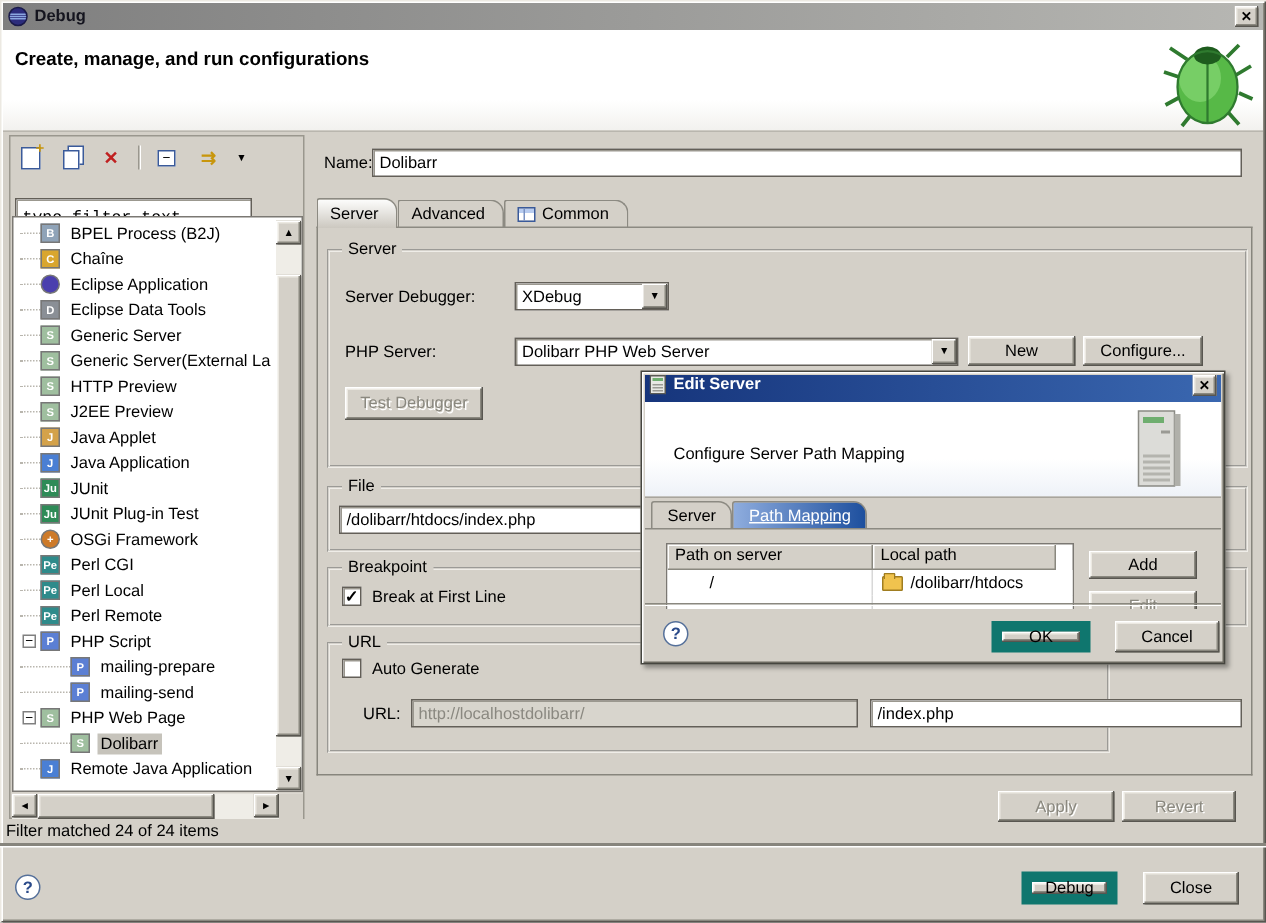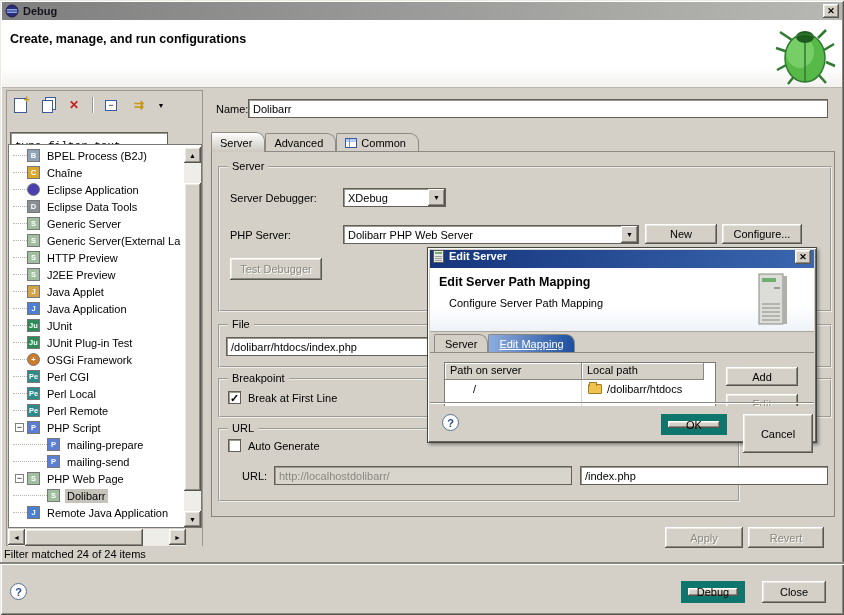--- a/index.html
+++ b/index.html
@@ -380,40 +380,39 @@
         <rect x="2" y="6" width="7" height="1" fill="#9a9a94"></rect>
         <rect x="2" y="8" width="7" height="1" fill="#9a9a94"></rect>
         <rect x="2" y="10" width="7" height="1" fill="#9a9a94"></rect>
       </svg>
       <span class="ttext">Edit Server</span>
       <div class="btn tclose">
           <span>✕</span>
         </div>
     </div>
     <div class="dheader">
-      <span class="h1">Edit Server Path Mapping</span>
       <span class="h2">Configure Server Path Mapping</span>
       <svg class="abs" style="right:26px;top:5px;" width="30" height="52" viewBox="0 0 30 52">
         <rect x="1" y="1" width="24" height="50" fill="#dcdcd8" stroke="#8a8a84"></rect>
         <rect x="25" y="3" width="4" height="48" fill="#b0b0aa"></rect>
         <rect x="4" y="5" width="14" height="4" fill="#6fae6f"></rect>
         <rect x="16" y="14" width="6" height="2" fill="#9a9a94"></rect>
         <rect x="4" y="30" width="18" height="2" fill="#b4b4ae"></rect>
         <rect x="4" y="34" width="18" height="2" fill="#b4b4ae"></rect>
         <rect x="4" y="38" width="18" height="2" fill="#b4b4ae"></rect>
         <rect x="4" y="42" width="18" height="2" fill="#b4b4ae"></rect>
         <rect x="4" y="46" width="18" height="2" fill="#b4b4ae"></rect>
       </svg>
     </div>
     <div class="dtabs">
       <div class="dtab">
           <span>Server</span>
         </div>
       <div class="dtab selected">
-          <span>Edit Mapping</span>
+          <span>Path Mapping</span>
         </div>
     </div>
     <div class="dcontent">
       <div class="mtable">
         <div class="mhead">
           <span class="hc c1">Path on server</span>
           <span class="hc c2">Local path</span>
         </div>
         <div>
             <div class="trow">
@@ -430,17 +429,17 @@
           </div>
       </div>
       <div class="abs btn" style="left:296px;top:14px;width:72px;height:19px;">Add</div>
       <div class="abs btn disabled" style="left:296px;top:41px;width:72px;height:19px;">Edit</div>
     </div>
     <div class="dbottom">
       <div class="abs helpcircle" style="left:12px;top:11px;">
           <span>?</span>
         </div>
       <div class="abs btn default" style="left:231px;top:11px;width:66px;height:21px;">OK</div>
-      <div class="abs btn" style="left:313px;top:11px;width:70px;height:39px;">Cancel</div>
+      <div class="abs btn" style="left:313px;top:11px;width:70px;height:21px;">Cancel</div>
     </div>
   </div>
 
 </div>
 
 </body></html>

